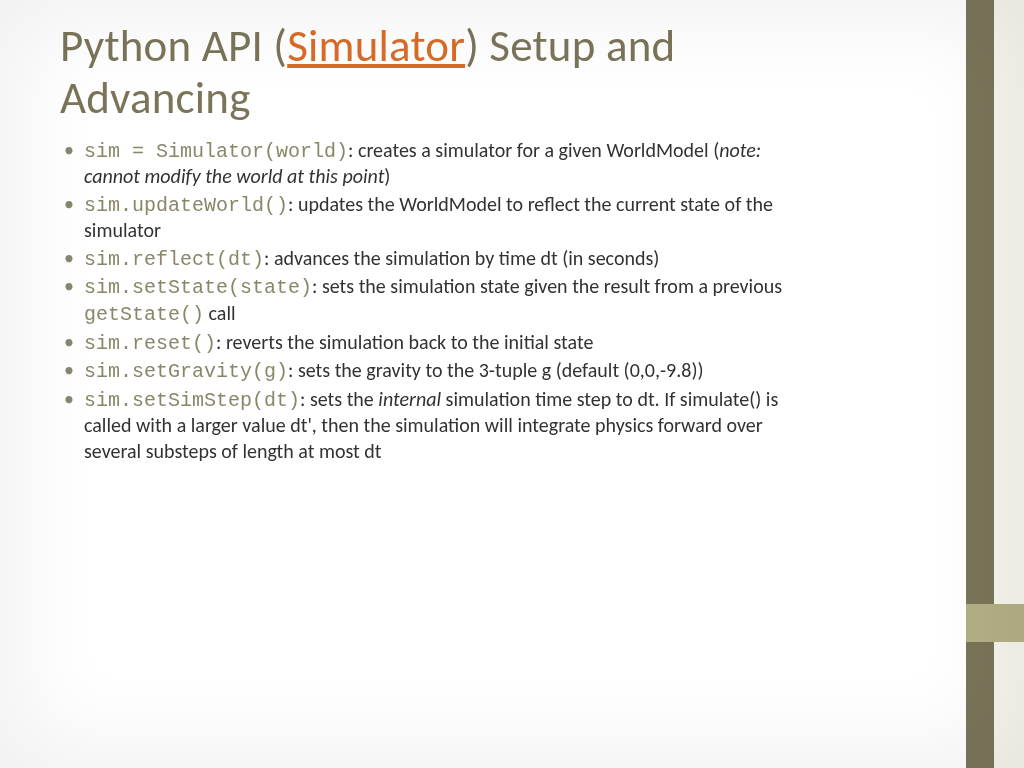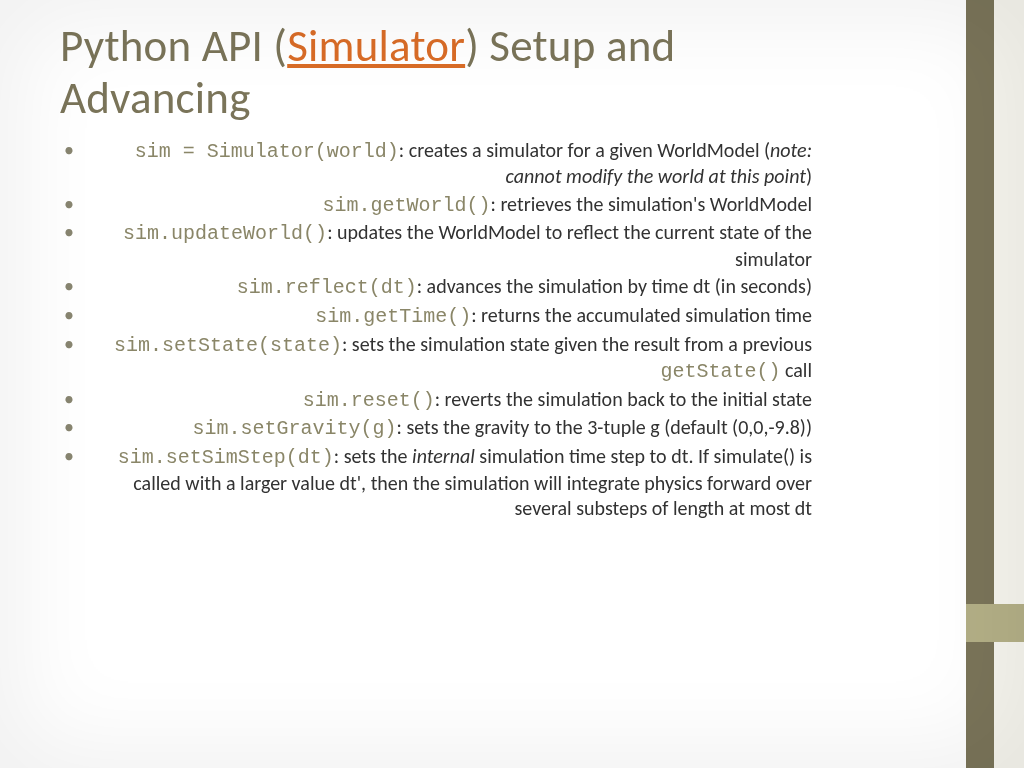--- a/index.html
+++ b/index.html
@@ -54,21 +54,20 @@
   }
   h1.title a {
     color: #d96c27;
     text-decoration: underline;
   }
   ul.body {
     list-style: none;
     color: #323232;
     font-size: 20px;
     line-height: 1.28;
-    text-align: right;
   }
   ul.body li {
     position: relative;
     padding-left: 24px;
     margin-bottom: 2px;
   }
   ul.body li::before {
     content: "•";
     position: absolute;
     left: 4px;
@@ -90,24 +89,22 @@
 <div class="sidebar-dark"></div>
 <div class="accent-block"></div>
 
 <div class="slide">
   <h1 class="title">
     <span>Python API (</span><a href="#">Simulator</a><span>) Setup and Advancing</span>
   </h1>
 
   <ul class="body">
     <li><span class="code">sim = Simulator(world)</span><span>: creates a simulator for a given WorldModel (</span><span class="ital">note: cannot modify the world at this point</span><span>)</span></li>
-    <li><span class="code">sim.getWorld()</span><span>: retrieves the simulation's WorldModel</span></li>
     <li><span class="code">sim.updateWorld()</span><span>: updates the WorldModel to reflect the current state of the simulator</span></li>
     <li><span class="code">sim.reflect(dt)</span><span>: advances the simulation by time dt (in seconds)</span></li>
-    <li><span class="code">sim.getTime()</span><span>: returns the accumulated simulation time</span></li>
     <li><span class="code">sim.setState(state)</span><span>: sets the simulation state given the result from a previous </span><span class="code">getState()</span><span> call</span></li>
     <li><span class="code">sim.reset()</span><span>: reverts the simulation back to the initial state</span></li>
     <li><span class="code">sim.setGravity(g)</span><span>: sets the gravity to the 3-tuple g (default (0,0,-9.8))</span></li>
     <li><span class="code">sim.setSimStep(dt)</span><span>: sets the </span><span class="ital">internal</span><span> simulation time step to dt. If simulate() is called with a larger value dt', then the simulation will integrate physics forward over several substeps of length at most dt</span></li>
   </ul>
 </div>
 
 <div class="vignette"></div>
 
 </body></html>

